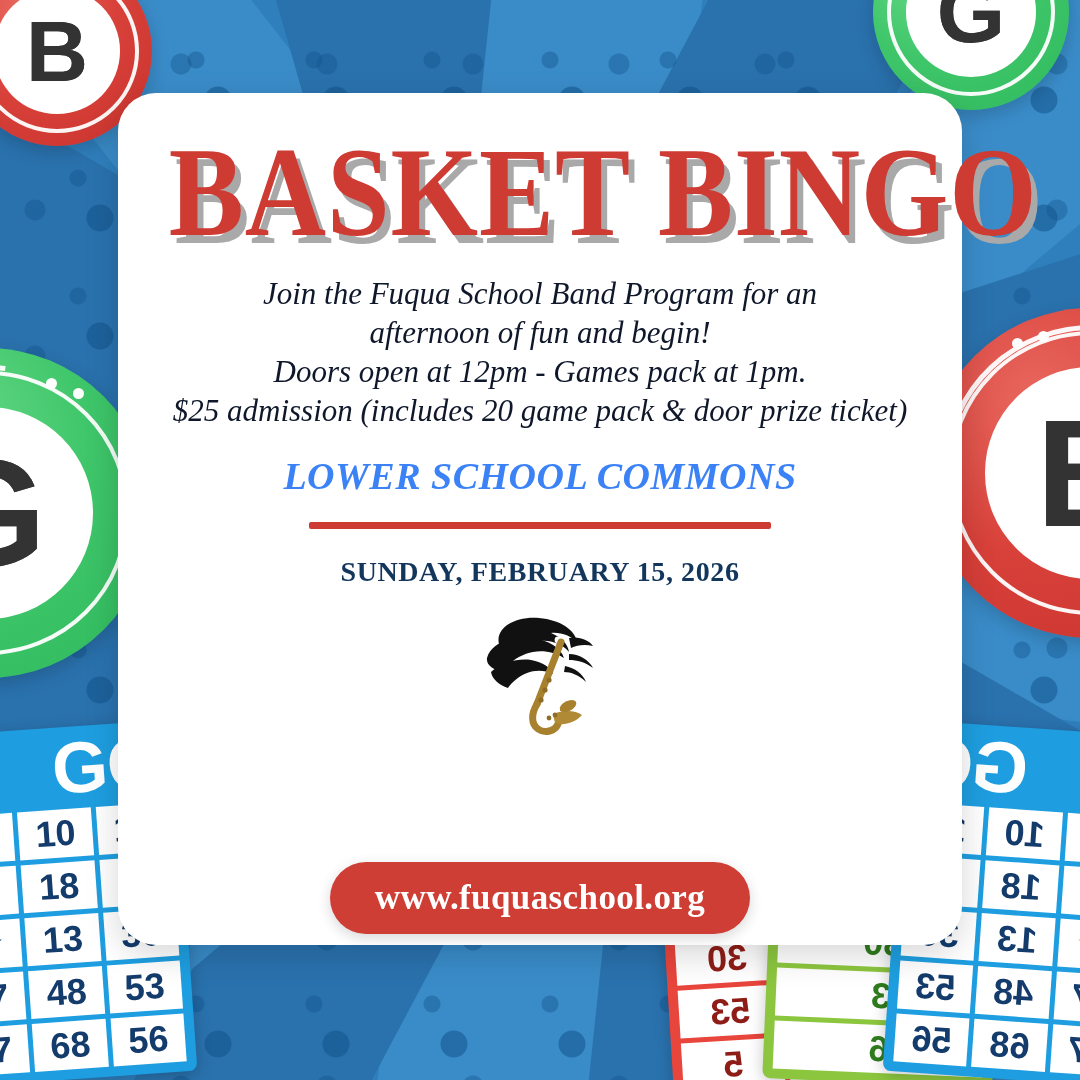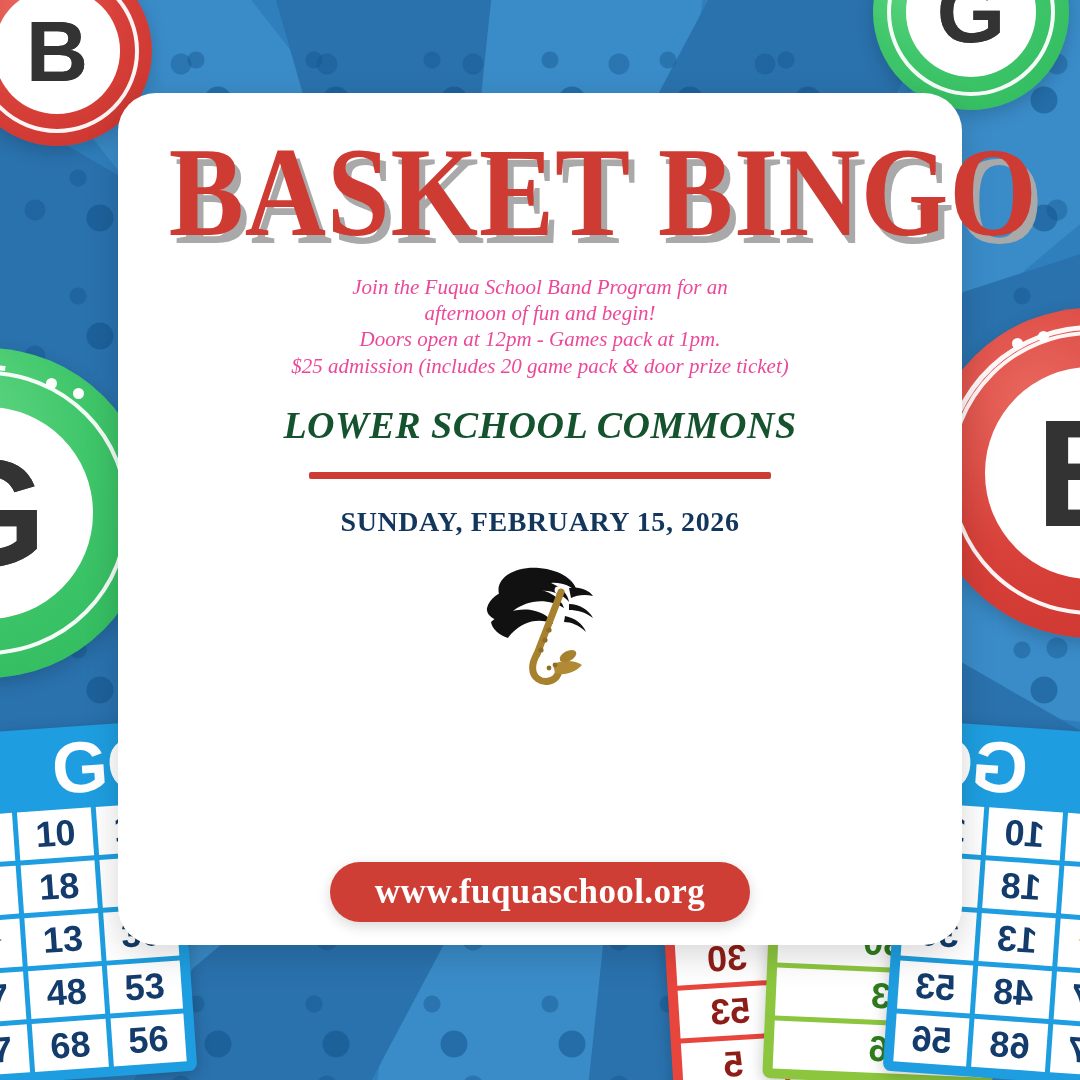--- a/index.html
+++ b/index.html
@@ -193,35 +193,35 @@
     text-shadow: 7px 8px 0 #a9a9a9;
     transform: scaleX(0.88);
     white-space: nowrap;
   }
 
   #body-copy {
     margin: 16px auto 0 auto;
     width: 790px;
     font-family: "Liberation Serif", serif;
     font-style: italic;
-    font-size: 21px;
+    font-size: 31px;
     line-height: 1.26;
-    color: #ec4899;
+    color: #0f172a;
   }
   #body-copy div { white-space: nowrap; }
 
   #venue {
     margin: 22px auto 0 auto;
     font-family: "Liberation Serif", serif;
     font-style: italic;
     font-weight: 700;
     font-size: 38px;
     line-height: 1.28;
     letter-spacing: .5px;
-    color: #14532d;
+    color: #3b82f6;
   }
   #venue div { white-space: nowrap; }
 
   #divider {
     width: 462px; height: 7px;
     background: #ce3b32;
     margin: 22px auto 0 auto;
     border-radius: 2px;
   }
 
@@ -240,21 +240,21 @@
     width: 150px; height: 126px;
     position: relative;
   }
   #logo svg { width: 100%; height: 100%; display: block; }
 
   
   #url-pill {
     position: absolute;
     left: 50%; top: 862px;
     transform: translateX(-50%);
-    width: 420px; height: 60px;
+    width: 420px; height: 72px;
     background: #cf3e35;
     border-radius: 44px;
     display: flex; align-items: center; justify-content: center;
     z-index: 12;
     box-shadow: 0 4px 14px rgba(0,0,0,0.16);
   }
   #url-text {
     font-family: "Liberation Serif", serif;
     font-weight: 700;
     font-size: 35px;

